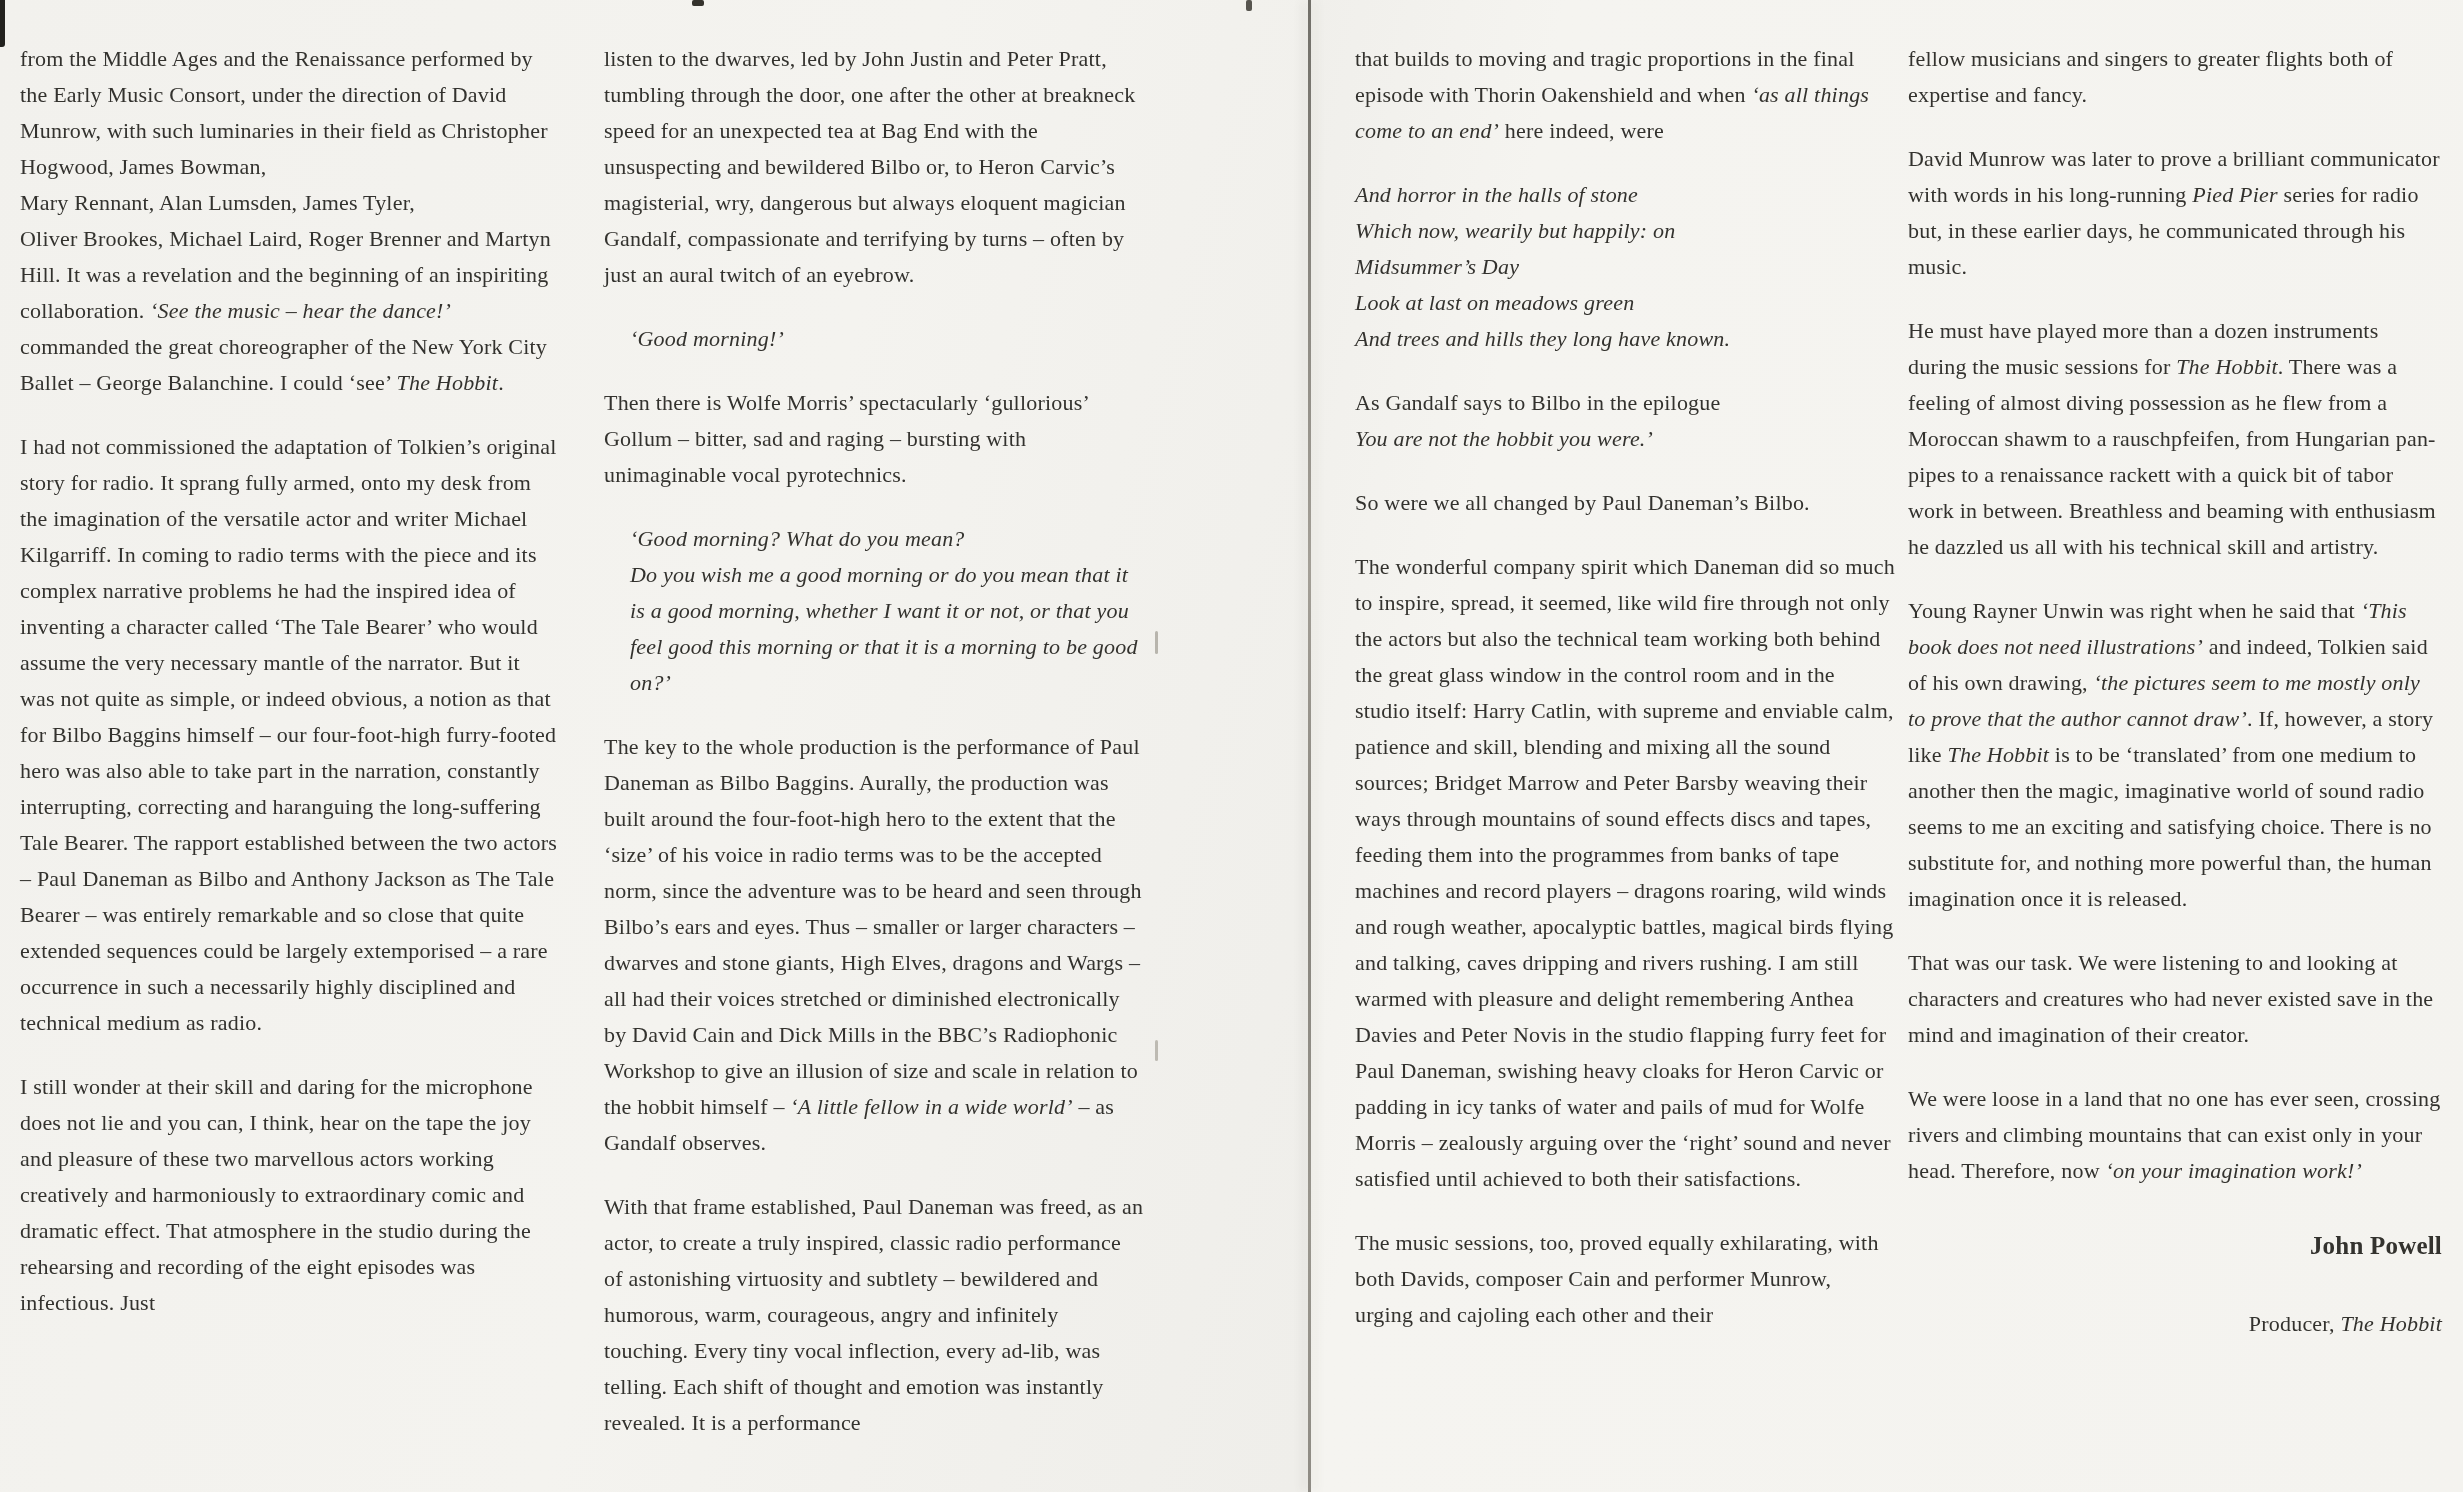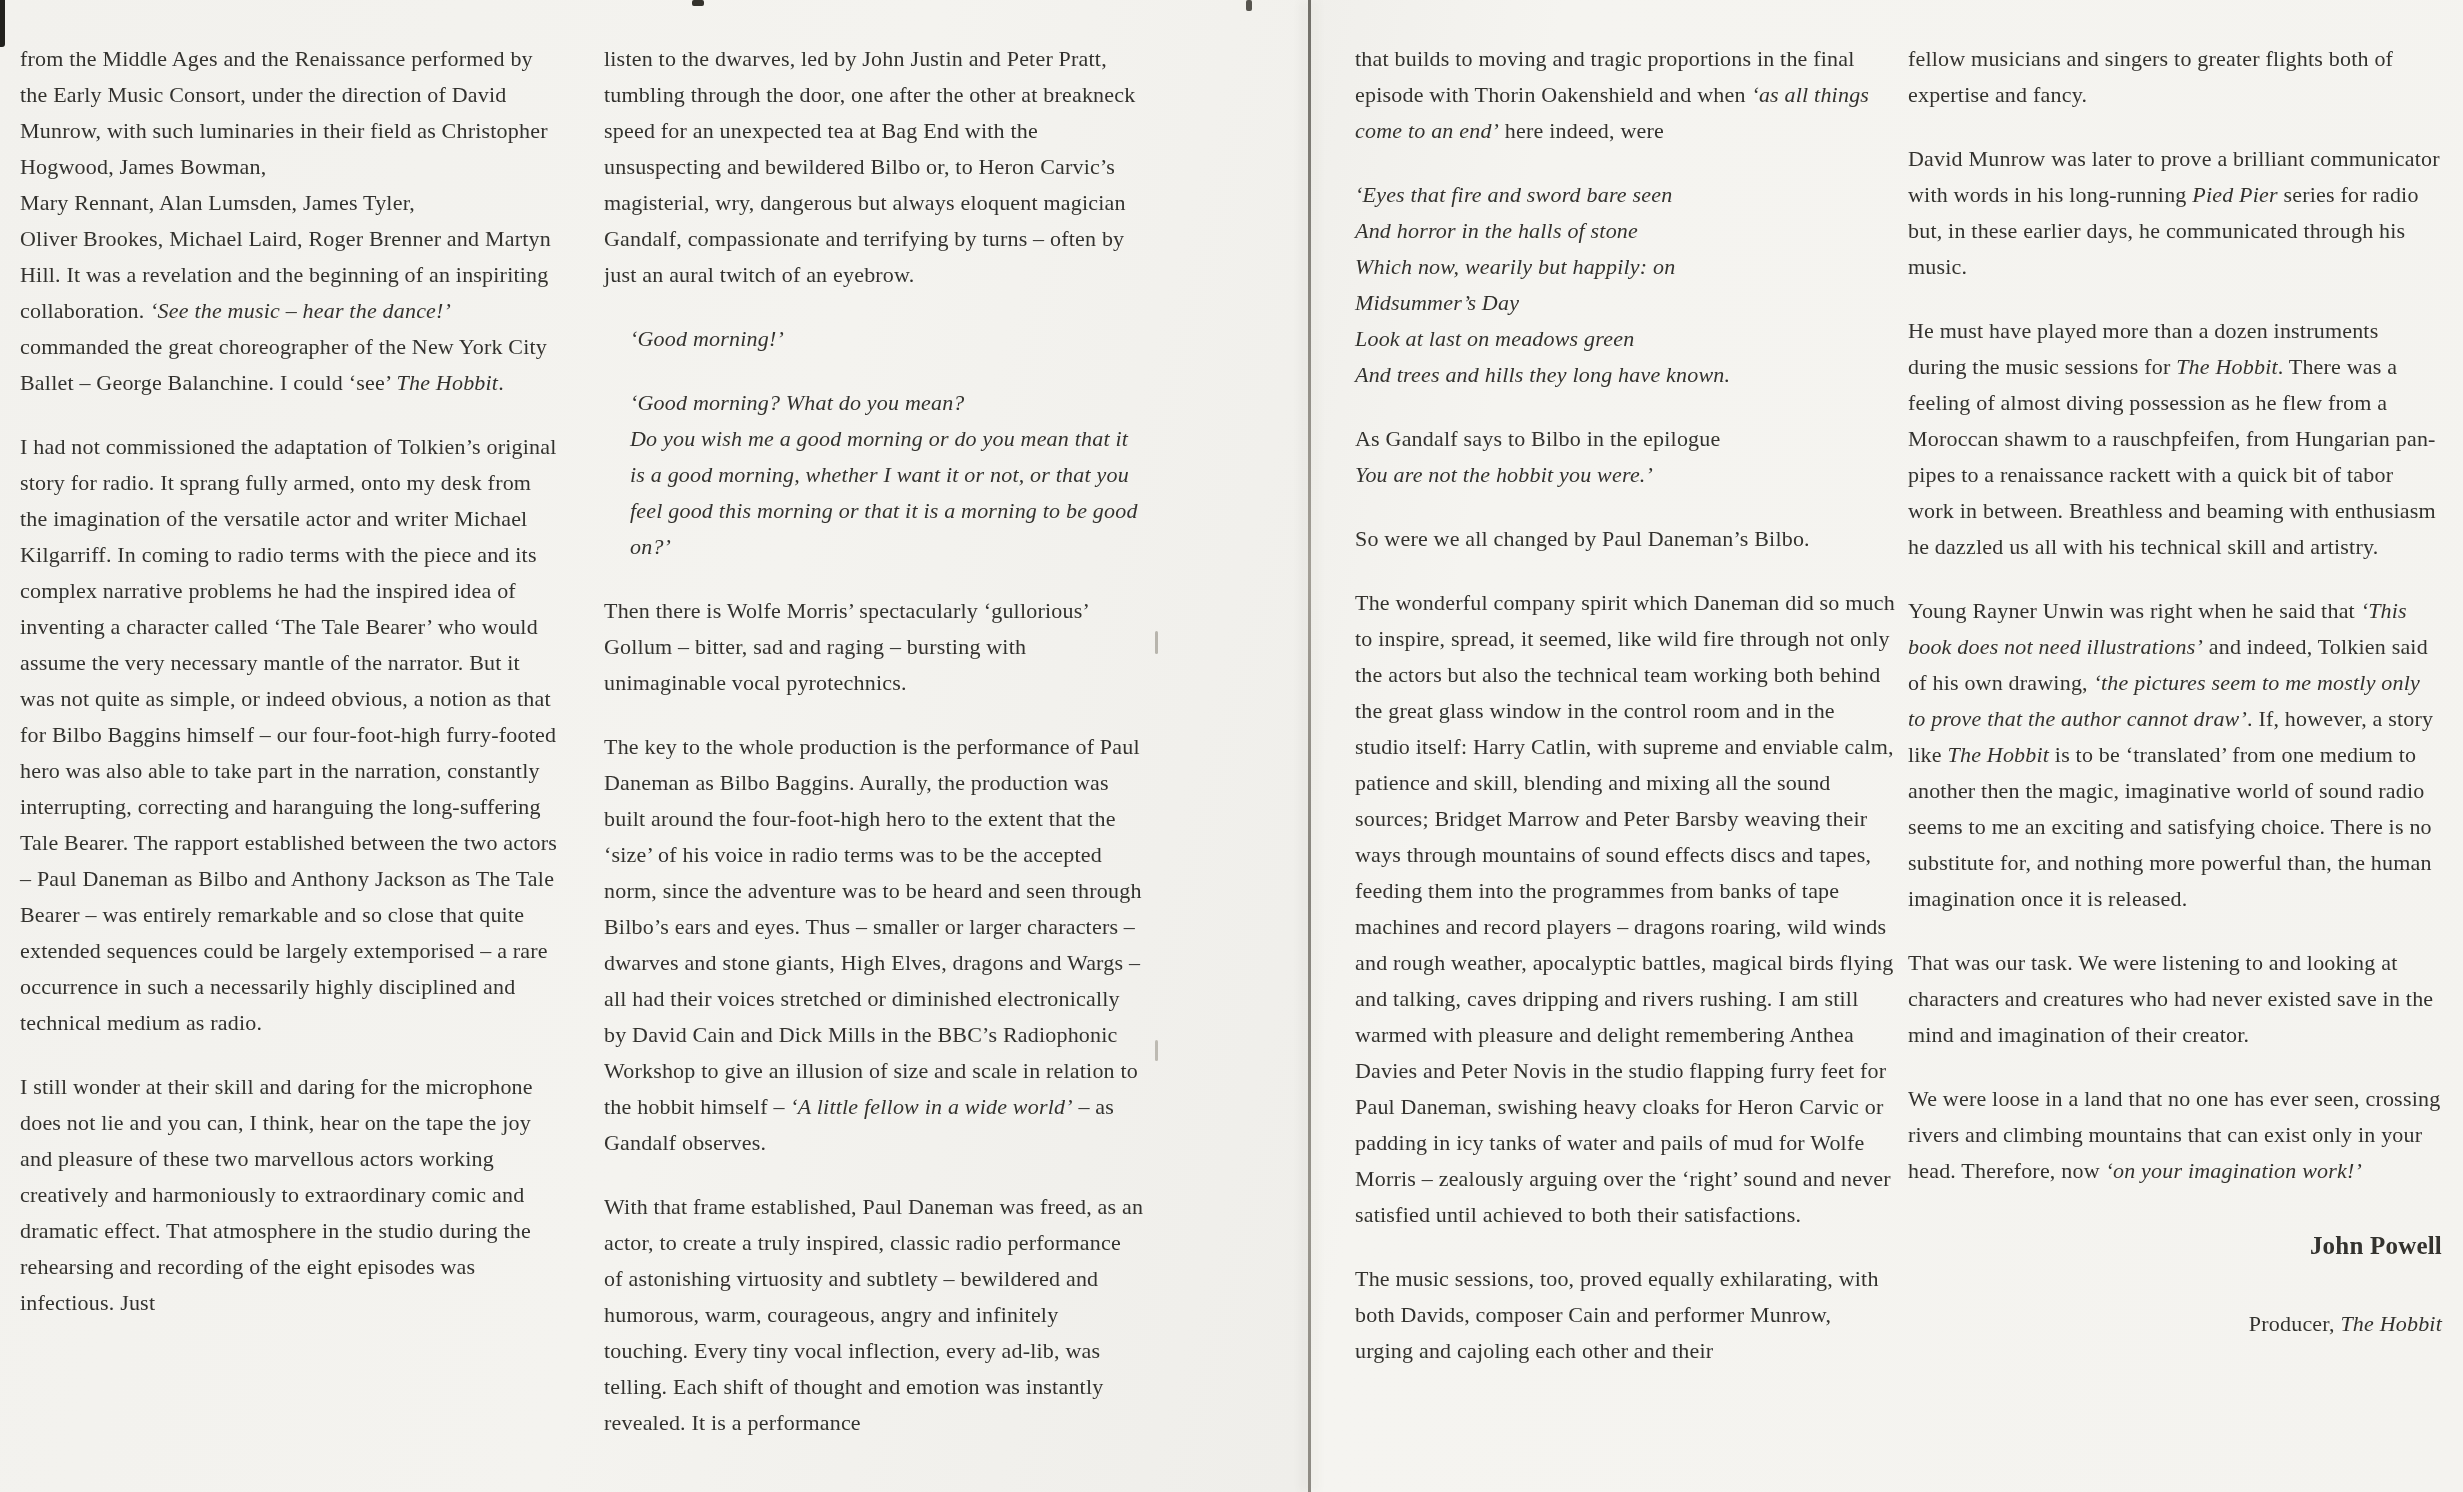--- a/index.html
+++ b/index.html
@@ -49,29 +49,29 @@
   <div class="col" id="col1">
       <div class="block para"><span>from the Middle Ages and the Renaissance performed by the Early Music Consort, under the direction of David Munrow, with such luminaries in their field as Christopher Hogwood, James Bowman,
 Mary Rennant, Alan Lumsden, James Tyler,
 Oliver Brookes, Michael Laird, Roger Brenner and Martyn Hill. It was a revelation and the beginning of an inspiriting collaboration. </span><span class="it">‘See the music – hear the dance!’</span><span> commanded the great choreographer of the New York City Ballet – George Balanchine. I could ‘see’ </span><span class="it">The Hobbit</span><span>.</span></div>
       <div class="block para"><span>I had not commissioned the adaptation of Tolkien’s original story for radio. It sprang fully armed, onto my desk from the imagination of the versatile actor and writer Michael Kilgarriff. In coming to radio terms with the piece and its complex narrative problems he had the inspired idea of inventing a character called ‘The Tale Bearer’ who would assume the very necessary mantle of the narrator. But it was not quite as simple, or indeed obvious, a notion as that for Bilbo Baggins himself – our four-foot-high furry-footed hero was also able to take part in the narration, constantly interrupting, correcting and haranguing the long-suffering Tale Bearer. The rapport established between the two actors – Paul Daneman as Bilbo and Anthony Jackson as The Tale Bearer – was entirely remarkable and so close that quite extended sequences could be largely extemporised – a rare occurrence in such a necessarily highly disciplined and technical medium as radio.</span></div>
       <div class="block para"><span>I still wonder at their skill and daring for the microphone does not lie and you can, I think, hear on the tape the joy and pleasure of these two marvellous actors working creatively and harmoniously to extraordinary comic and dramatic effect. That atmosphere in the studio during the rehearsing and recording of the eight episodes was infectious. Just</span></div>
     </div>
   <div class="col" id="col2">
       <div class="block para"><span>listen to the dwarves, led by John Justin and Peter Pratt, tumbling through the door, one after the other at breakneck speed for an unexpected tea at Bag End with the unsuspecting and bewildered Bilbo or, to Heron Carvic’s magisterial, wry, dangerous but always eloquent magician Gandalf, compassionate and terrifying by turns – often by just an aural twitch of an eyebrow.</span></div>
       <div class="block quote"><span class="it">‘Good morning!’</span></div>
+      <div class="block para"><span>Then there is Wolfe Morris’ spectacularly ‘gullorious’ Gollum – bitter, sad and raging – bursting with unimaginable vocal pyrotechnics.</span></div>
       <div class="block quote"><span class="it">‘Good morning? What do you mean?
 Do you wish me a good morning or do you mean that it is a good morning, whether I want it or not, or that you feel good this morning or that it is a morning to be good on?’</span></div>
-      <div class="block para"><span>Then there is Wolfe Morris’ spectacularly ‘gullorious’ Gollum – bitter, sad and raging – bursting with unimaginable vocal pyrotechnics.</span></div>
       <div class="block para"><span>The key to the whole production is the performance of Paul Daneman as Bilbo Baggins. Aurally, the production was built around the four-foot-high hero to the extent that the ‘size’ of his voice in radio terms was to be the accepted norm, since the adventure was to be heard and seen through Bilbo’s ears and eyes. Thus – smaller or larger characters – dwarves and stone giants, High Elves, dragons and Wargs – all had their voices stretched or diminished electronically by David Cain and Dick Mills in the BBC’s Radiophonic Workshop to give an illusion of size and scale in relation to the hobbit himself – </span><span class="it">‘A little fellow in a wide world’</span><span> – as Gandalf observes.</span></div>
       <div class="block para"><span>With that frame established, Paul Daneman was freed, as an actor, to create a truly inspired, classic radio performance of astonishing virtuosity and subtlety – bewildered and humorous, warm, courageous, angry and infinitely touching. Every tiny vocal inflection, every ad-lib, was telling. Each shift of thought and emotion was instantly revealed. It is a performance</span></div>
     </div>
   <div class="col" id="col3">
       <div class="block para"><span>that builds to moving and tragic proportions in the final episode with Thorin Oakenshield and when </span><span class="it">‘as all things come to an end’</span><span> here indeed, were</span></div>
-      <div class="block poem"><div class="line it">‘Eyes that fire and sword bare seen</div><div class="line it">And horror in the halls of stone</div><div class="line it">Which now, wearily but happily: on</div><div class="line it">Midsummer’s Day</div><div class="line it">Look at last on meadows green</div><div class="line it">And trees and hills they long have known.</div></div>
+      <div class="block poem"><div class="line it">And horror in the halls of stone</div><div class="line it">Which now, wearily but happily: on</div><div class="line it">Midsummer’s Day</div><div class="line it">Look at last on meadows green</div><div class="line it">And trees and hills they long have known.</div></div>
       <div class="block lines"><div class="line">As Gandalf says to Bilbo in the epilogue</div><div class="line it">You are not the hobbit you were.’</div></div>
       <div class="block para"><span>So were we all changed by Paul Daneman’s Bilbo.</span></div>
       <div class="block para"><span>The wonderful company spirit which Daneman did so much to inspire, spread, it seemed, like wild fire through not only the actors but also the technical team working both behind the great glass window in the control room and in the studio itself: Harry Catlin, with supreme and enviable calm, patience and skill, blending and mixing all the sound sources; Bridget Marrow and Peter Barsby weaving their ways through mountains of sound effects discs and tapes, feeding them into the programmes from banks of tape machines and record players – dragons roaring, wild winds and rough weather, apocalyptic battles, magical birds flying and talking, caves dripping and rivers rushing. I am still warmed with pleasure and delight remembering Anthea Davies and Peter Novis in the studio flapping furry feet for Paul Daneman, swishing heavy cloaks for Heron Carvic or padding in icy tanks of water and pails of mud for Wolfe Morris – zealously arguing over the ‘right’ sound and never satisfied until achieved to both their satisfactions.</span></div>
       <div class="block para"><span>The music sessions, too, proved equally exhilarating, with both Davids, composer Cain and performer Munrow, urging and cajoling each other and their</span></div>
     </div>
   <div class="col" id="col4">
       <div class="block para"><span>fellow musicians and singers to greater flights both of expertise and fancy.</span></div>
       <div class="block para"><span>David Munrow was later to prove a brilliant communicator with words in his long-running </span><span class="it">Pied Pier</span><span> series for radio but, in these earlier days, he communicated through his music.</span></div>
       <div class="block para"><span>He must have played more than a dozen instruments during the music sessions for </span><span class="it">The Hobbit</span><span>. There was a feeling of almost diving possession as he flew from a Moroccan shawm to a rauschpfeifen, from Hungarian pan-pipes to a renaissance rackett with a quick bit of tabor work in between. Breathless and beaming with enthusiasm he dazzled us all with his technical skill and artistry.</span></div>
       <div class="block para"><span>Young Rayner Unwin was right when he said that </span><span class="it">‘This book does not need illustrations’</span><span> and indeed, Tolkien said of his own drawing, </span><span class="it">‘the pictures seem to me mostly only to prove that the author cannot draw’</span><span>. If, however, a story like </span><span class="it">The Hobbit</span><span> is to be ‘translated’ from one medium to another then the magic, imaginative world of sound radio seems to me an exciting and satisfying choice. There is no substitute for, and nothing more powerful than, the human imagination once it is released.</span></div>

